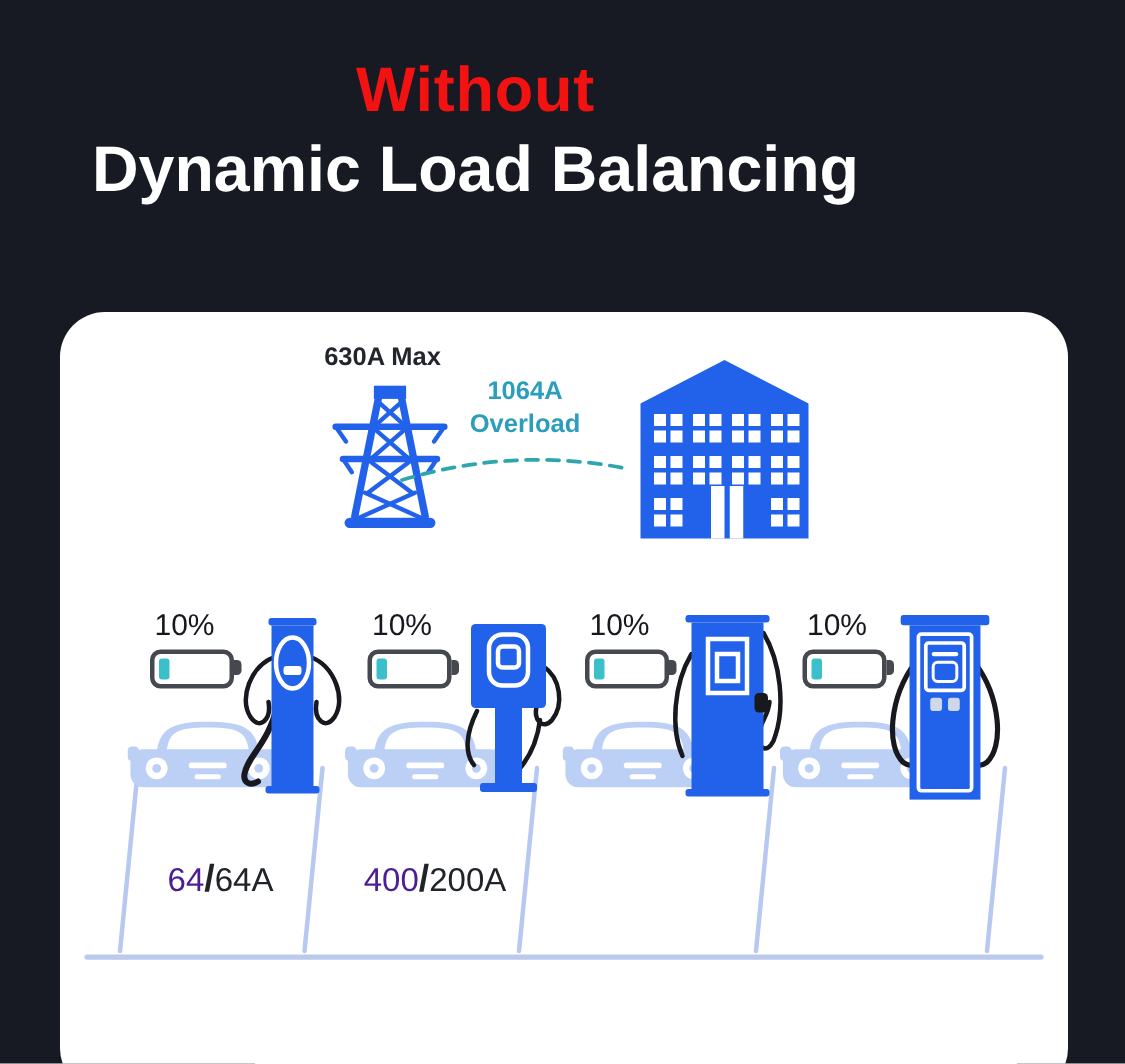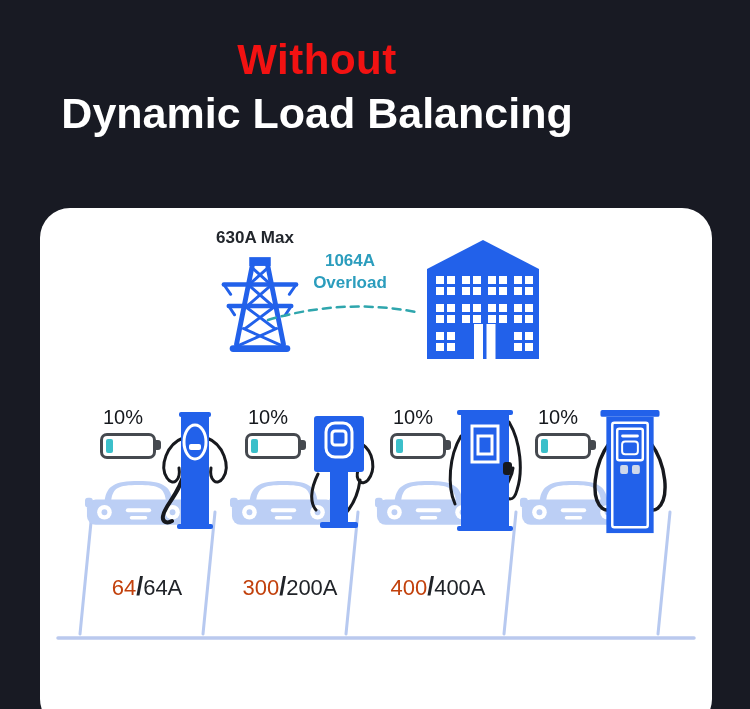--- a/index.html
+++ b/index.html
@@ -55,21 +55,21 @@
     background:#3bbfca;border-radius:2px;
   }
   .car-svg{position:absolute;left:0;top:70px;z-index:1;}
   .charger-svg{position:absolute;left:70px;top:2px;z-index:2;}
   
   .parking-svg{left:0;top:300px;}
   .amps{
     position:absolute;top:364px;width:150px;text-align:center;
     font-size:22px;font-weight:500;white-space:nowrap;
   }
-  .amps .used{color:#c2410c;}
+  .amps .used{color:#4c1d95;}
   .amps .slash{color:#202328;font-size:25px;font-weight:600;}
   .amps .cap{color:#202328;text-align:right;}
   .lb-0{left:32px}.lb-1{left:175px}.lb-2{left:323px}.lb-3{left:475px}
 </style>
 </head>
 <body>
 
 <div class="header">
   <div class="title-accent">Without</div>
   <div class="title-main">Dynamic Load Balancing</div>
@@ -275,19 +275,16 @@
       <line x1="476" y1="4" x2="464" y2="126"></line>
       <line x1="630" y1="4" x2="618" y2="126"></line>
     </g>
     <line x1="18" y1="130" x2="654" y2="130" stroke="#bac9ee" stroke-width="3.5" stroke-linecap="round"></line>
   </svg>
 
   <div class="amps lb-0">
     <span class="used">64</span><span class="slash">/</span><span class="cap">64A</span>
   </div>
   <div class="amps lb-1">
-    <span class="used">300</span><span class="slash">/</span><span class="cap">200A</span>
-  </div>
-  <div class="amps lb-2">
-    <span class="used">400</span><span class="slash">/</span><span class="cap">400A</span>
+    <span class="used">400</span><span class="slash">/</span><span class="cap">200A</span>
   </div>
 
 </div>
 
 </body></html>

